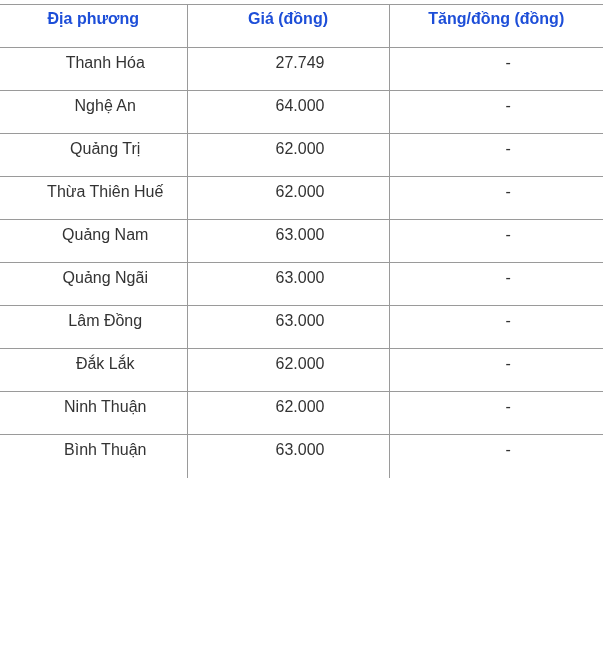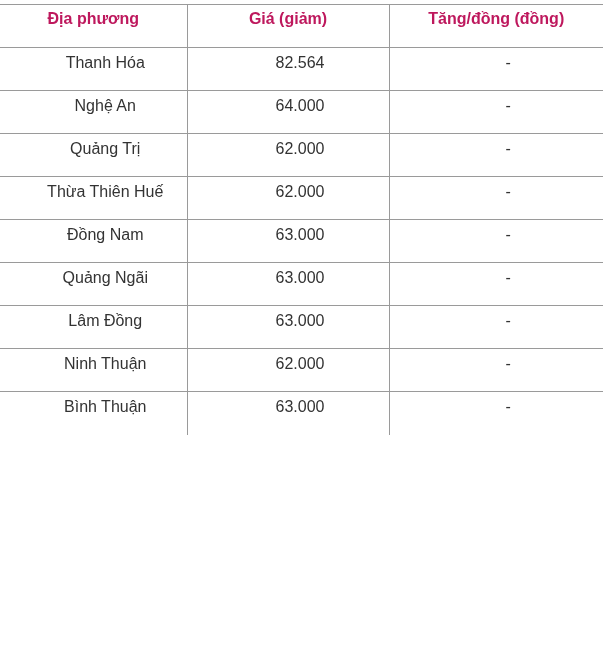--- a/index.html
+++ b/index.html
@@ -38,21 +38,21 @@
       line-height: 18px;
       height: 43px;
       padding: 6px 4px 0 4px;
       box-sizing: border-box;
     }
     th + th, td + td {
       border-left: 1.5px solid #9a9a9a;
     }
     th {
       font-weight: bold;
-      color: #be185d;
+      color: #1d4ed8;
       padding-top: 5px;
     }
     td {
       font-weight: normal;
       color: #333333;
       padding-left: 28px;
     }
     tr.last td {
       border-bottom: none;
       margin-top: 16px;
@@ -64,58 +64,63 @@
 <div class="table-wrap">
   <table>
     <colgroup>
       <col class="c1">
         <col class="c2">
         <col class="c3">
     </colgroup>
     <thead>
       <tr>
         <th>Địa phương</th>
-        <th>Giá (giảm)</th>
+        <th>Giá (đồng)</th>
         <th>Tăng/đồng (đồng)</th>
       </tr>
     </thead>
     <tbody>
       <tr>
         <td>Thanh Hóa</td>
-        <td>82.564</td>
+        <td>27.749</td>
         <td>-</td>
       </tr>
       <tr>
         <td>Nghệ An</td>
         <td>64.000</td>
         <td>-</td>
       </tr>
       <tr>
         <td>Quảng Trị</td>
         <td>62.000</td>
         <td>-</td>
       </tr>
       <tr>
         <td>Thừa Thiên Huế</td>
         <td>62.000</td>
         <td>-</td>
       </tr>
       <tr>
-        <td>Đồng Nam</td>
+        <td>Quảng Nam</td>
         <td>63.000</td>
         <td>-</td>
       </tr>
       <tr>
         <td>Quảng Ngãi</td>
         <td>63.000</td>
         <td>-</td>
       </tr>
       <tr>
         <td>Lâm Đồng</td>
         <td>63.000</td>
+        <td>-</td>
+      </tr>
+      <tr>
+        <td>Đắk Lắk</td>
+        <td>62.000</td>
         <td>-</td>
       </tr>
       <tr>
         <td>Ninh Thuận</td>
         <td>62.000</td>
         <td>-</td>
       </tr>
       <tr class="last">
         <td>Bình Thuận</td>
         <td>63.000</td>

